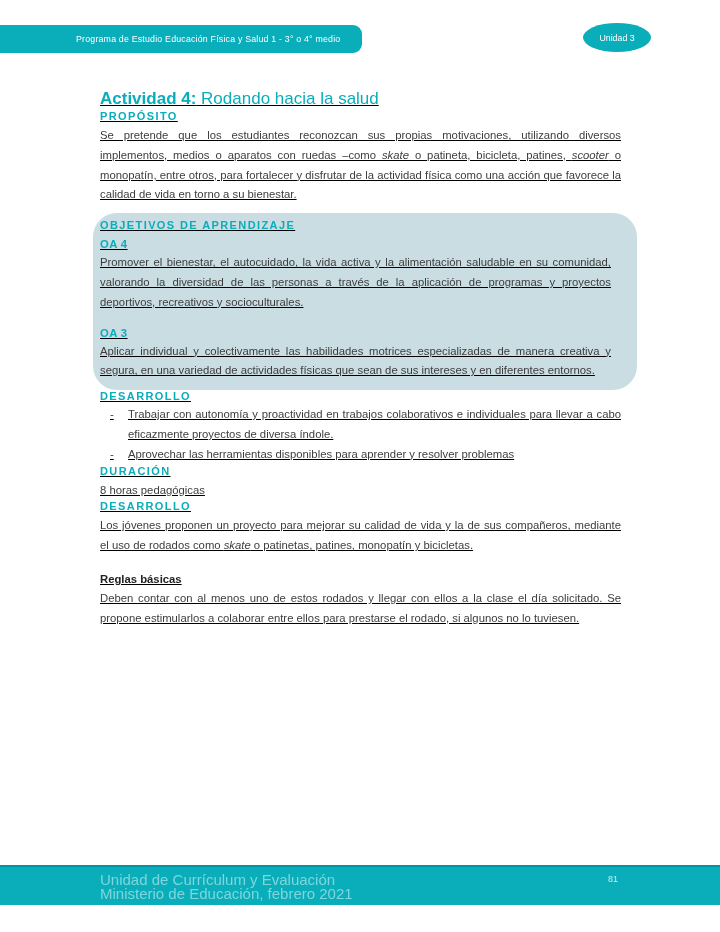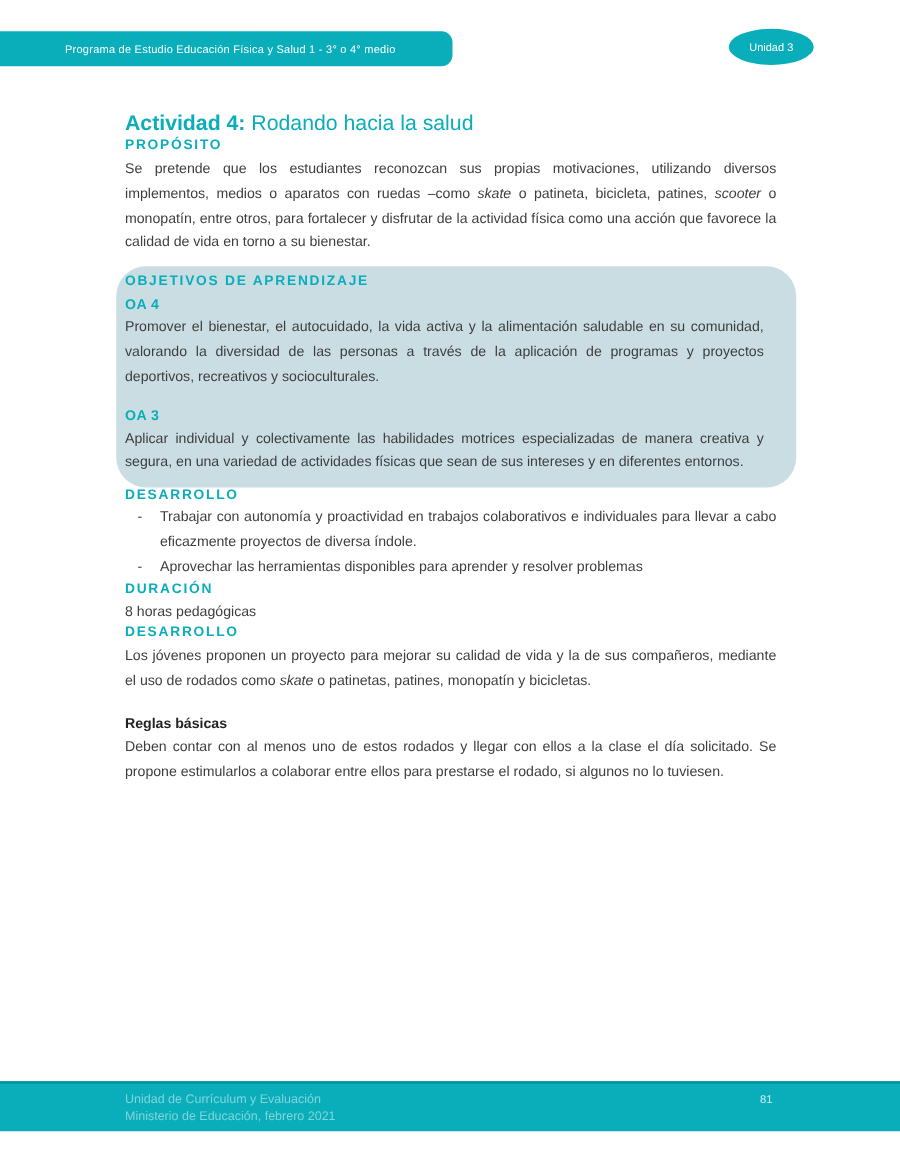--- a/index.html
+++ b/index.html
@@ -14,29 +14,29 @@
   .page{
     position:relative;width:720px;height:932px;background:#ffffff;
     font-family:"Liberation Sans",sans-serif;overflow:hidden;margin:0 auto;
   }
   
   .ribbon{
     position:absolute;top:25px;left:0;width:362px;height:28px;
     background:var(--teal);border-radius:0 9px 9px 0;
     display:flex;align-items:center;
   }
-  .ribbon span{color:#ffffff;font-size:8.8px;padding-left:52px;letter-spacing:.2px;white-space:nowrap;}
+  .ribbon span{color:#ffffff;font-size:8.8px;padding-left:76px;letter-spacing:.2px;white-space:nowrap;}
   .badge{
     position:absolute;top:23px;left:583px;width:68px;height:29px;
     background:var(--teal);border-radius:50%;
     display:flex;align-items:center;justify-content:center;
   }
   .badge span{color:#ffffff;font-size:8.8px;}
   
-  .content{position:absolute;left:100px;top:88px;width:537px;}
+  .content{position:absolute;left:100px;top:88px;width:537px;text-decoration:underline;}
   .title{margin:0;font-size:17px;line-height:22px;color:var(--teal);font-weight:normal;}
   .title .b{font-weight:bold;}
   h2.sec{
     margin:0;color:var(--teal);font-size:11px;line-height:13px;
     font-weight:bold;letter-spacing:1.4px;
   }
   .mt-prop{margin-top:57px;}
   .mt-act{margin-top:30px;}
   .mt-dur{margin-top:26px;}
   .mt-des{margin-top:28px;}
@@ -66,21 +66,21 @@
     line-height:19.8px;color:var(--text);
   }
   .bullet .btext{flex:1;margin-top:0;}
   .subhead{margin:13px 0 0 0;font-size:11.3px;line-height:20px;font-weight:bold;color:#222222;}
   p.body.tight{margin-top:0;}
   
   .footer{
     position:absolute;left:0;bottom:27px;width:720px;height:40px;
     background:var(--teal);border-top:2px solid var(--teal_dark);box-sizing:border-box;
   }
-  .footer .fl{position:absolute;left:100px;top:6px;font-size:10px;line-height:13.5px;color:var(--footer_text);}
+  .footer .fl{position:absolute;left:100px;top:6px;font-size:15px;line-height:13.5px;color:var(--footer_text);}
   .footer .pn{position:absolute;left:608px;top:7px;font-size:9px;color:var(--page_num);}
 </style>
 </head>
 <body>
 
 <div class="page">
 
   <div class="ribbon">
     <span>Programa de Estudio Educación Física y Salud 1 - 3° o 4° medio</span>
   </div>

